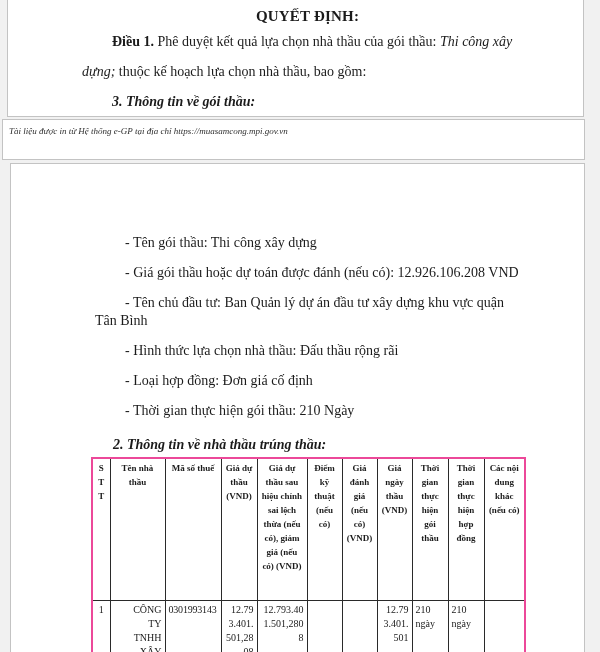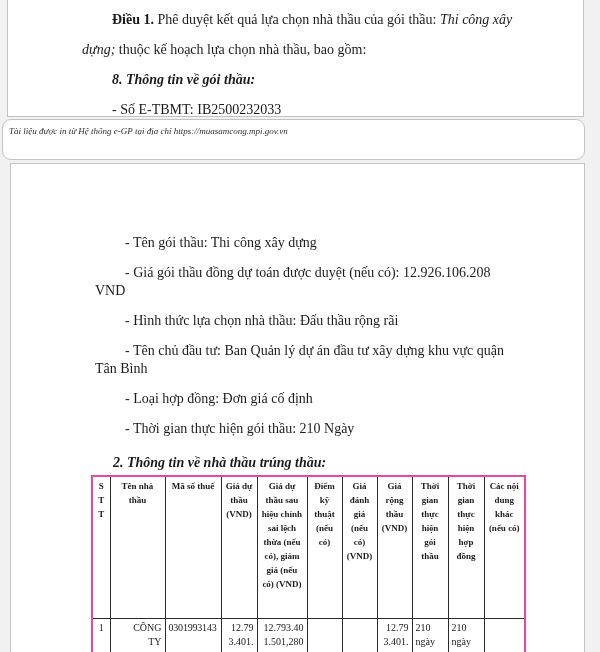--- a/index.html
+++ b/index.html
@@ -35,21 +35,20 @@
   .bold { font-weight: bold; }
   .ital { font-style: italic; }
   .boldital { font-weight: bold; font-style: italic; }
   
   #printfooter {
     left: 2px; top: 119px;
     width: 583px; height: 41px;
     padding: 6px 8px 0 6px;
     font-size: 9px; font-style: italic;
     color: #2e2e2e;
-    border-radius: 9px;
   }
   
   #page2 {
     left: 10px; top: 163px;
     width: 575px; height: 520px;
     padding: 58px 48px 0 72px;
   }
   .item {
     font-size: 14px; line-height: 18px;
     text-indent: 30px; margin: 12px;
@@ -91,39 +90,40 @@
   .num    { text-align: right; word-break: break-all; margin-left: 47px; }
   .num-a  { padding: 2px 6px; }
   .num-b  { padding: 2px 6px; }
   .num-c  { padding: 2px 5px; }
   .c-days { padding: 2px 2px 2px 4px; }
 </style>
 </head>
 <body>
 
 <div class="sheet" id="page1">
+  <div class="doc-title">QUYẾT ĐỊNH:</div>
   <p class="para">
     <span class="bold">Điều 1.</span>
     <span>Phê duyệt kết quả lựa chọn nhà thầu của gói thầu:</span>
     <span class="ital">Thi công xây dựng;</span>
     <span>thuộc kế hoạch lựa chọn nhà thầu, bao gồm:</span>
   </p>
-  <p class="para boldital">8. Thông tin về gói thầu:</p>
+  <p class="para boldital">3. Thông tin về gói thầu:</p>
   <p class="para">- Số E-TBMT: IB2500232033</p>
 </div>
 
 <div class="sheet" id="printfooter">
   <span>Tài liệu được in từ Hệ thống e-GP tại địa chỉ https://muasamcong.mpi.gov.vn</span>
 </div>
 
 <div class="sheet" id="page2">
   <p class="item">- Tên gói thầu: Thi công xây dựng</p>
-  <p class="item">- Giá gói thầu đồng dự toán được duyệt (nếu có): 12.926.106.208 VND</p>
+  <p class="item">- Giá gói thầu hoặc dự toán được đánh (nếu có): 12.926.106.208 VND</p>
+  <p class="item">- Tên chủ đầu tư: Ban Quản lý dự án đầu tư xây dựng khu vực quận Tân Bình</p>
   <p class="item">- Hình thức lựa chọn nhà thầu: Đấu thầu rộng rãi</p>
-  <p class="item">- Tên chủ đầu tư: Ban Quản lý dự án đầu tư xây dựng khu vực quận Tân Bình</p>
   <p class="item">- Loại hợp đồng: Đơn giá cố định</p>
   <p class="item">- Thời gian thực hiện gói thầu: 210 Ngày</p>
   <p class="item boldital sec2">2. Thông tin về nhà thầu trúng thầu:</p>
 
   <table class="grid">
     <colgroup>
       <col style="width:18px">
         <col style="width:55px">
         <col style="width:56px">
       <col style="width:36px">
@@ -137,21 +137,21 @@
     </colgroup>
     <tbody>
         <tr class="hrow">
       <td class="h1">STT</td>
       <td class="h2">Tên nhà thầu</td>
       <td class="h3">Mã số thuế</td>
       <td class="h4">Giá dự thầu (VND)</td>
       <td class="h5">Giá dự thầu sau hiệu chỉnh sai lệch thừa (nếu có), giảm giá (nếu có) (VND)</td>
       <td class="h6">Điểm kỹ thuật (nếu có)</td>
       <td class="h7">Giá đánh giá (nếu có) (VND)</td>
-      <td class="h8">Giá rộng thầu (VND)</td>
+      <td class="h8">Giá ngày thầu (VND)</td>
       <td class="h9">Thời gian thực hiện gói thầu</td>
       <td class="h10">Thời gian thực hiện hợp đồng</td>
       <td class="h11">Các nội dung khác (nếu có)</td>
     </tr>
     <tr class="brow">
       <td class="c-stt">1</td>
       <td class="c-name">CÔNG TY TNHH XÂY DỰNG GIAO THÔNG PHÚ SƠN</td>
       <td class="c-code">0301993143</td>
       <td class="num num-a">12.793.401.501,2808</td>
       <td class="num num-b">12.793.401.501,2808</td>

